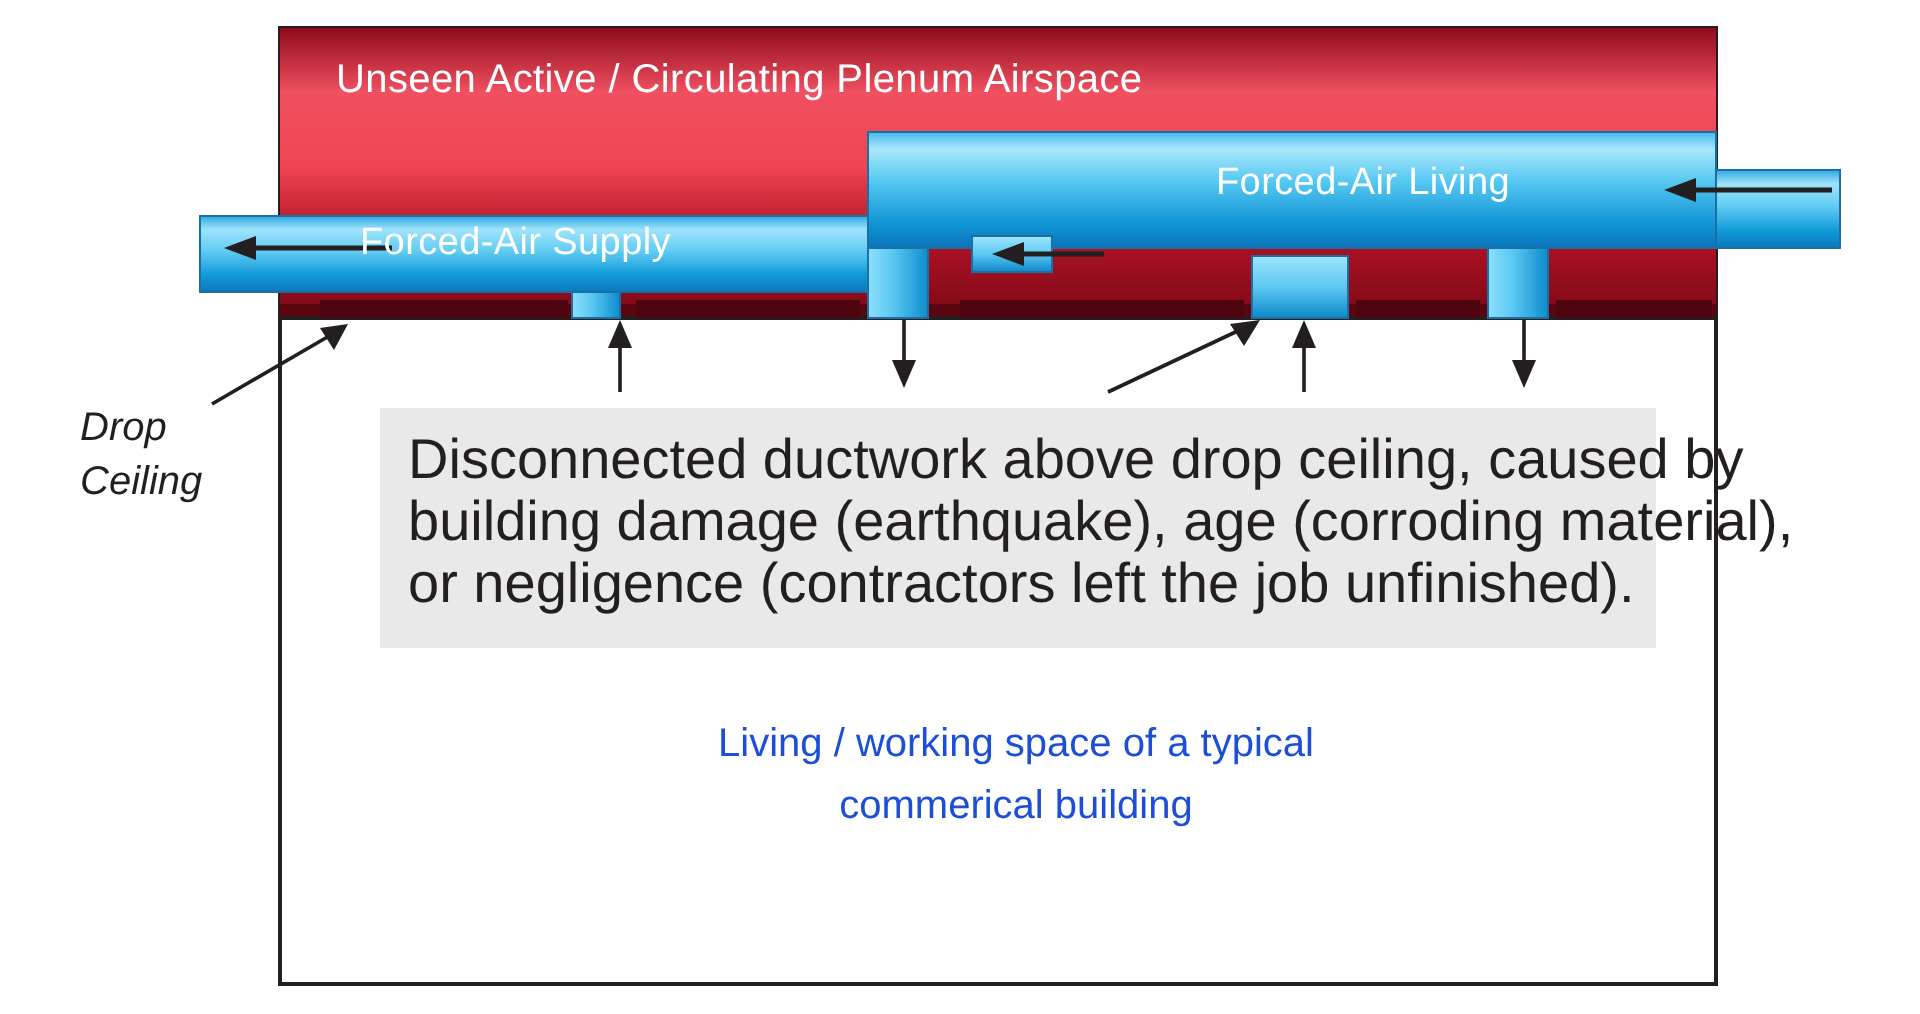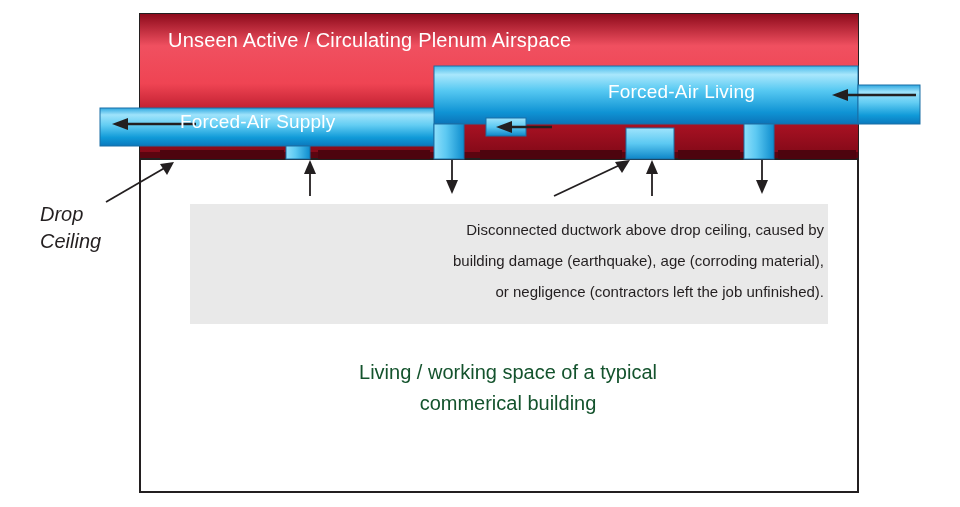--- a/index.html
+++ b/index.html
@@ -65,34 +65,33 @@
     top: 204px;
     width: 638px;
     height: 120px;
     background: #e9e9e9;
   }
   #callout-text {
     position: absolute;
     left: 204px;
     top: 214px;
     width: 620px;
-    font-size: 15px;
+    font-size: 28px;
     line-height: 31px;
     color: #231f20;
-    text-align: right;
   }
   #living-text {
     position: absolute;
     left: 268px;
     top: 357px;
     width: 480px;
     text-align: center;
     font-size: 20px;
     line-height: 31px;
-    color: #14532d;
+    color: #1d4ed8;
   }
 </style>
 </head>
 <body>
 
 <div id="stage">
 
   <svg class="layer-svg" viewBox="0 0 960 507">
     <defs>
       <linearGradient id="plenumGrad" x1="0" y1="0" x2="0" y2="1">

